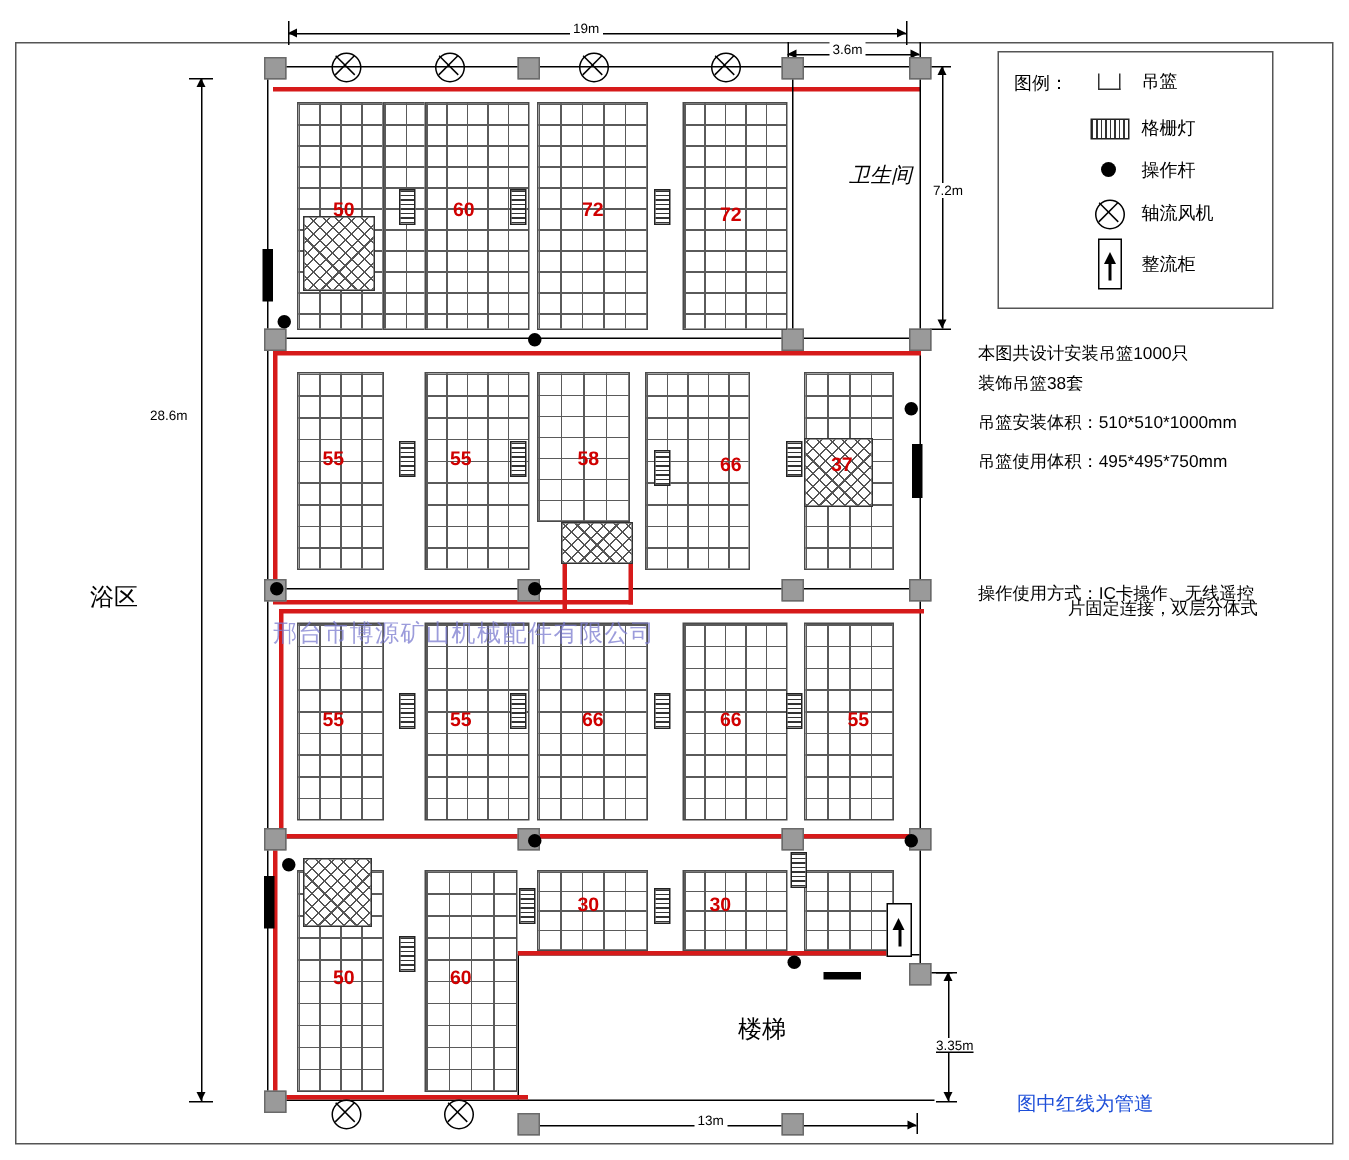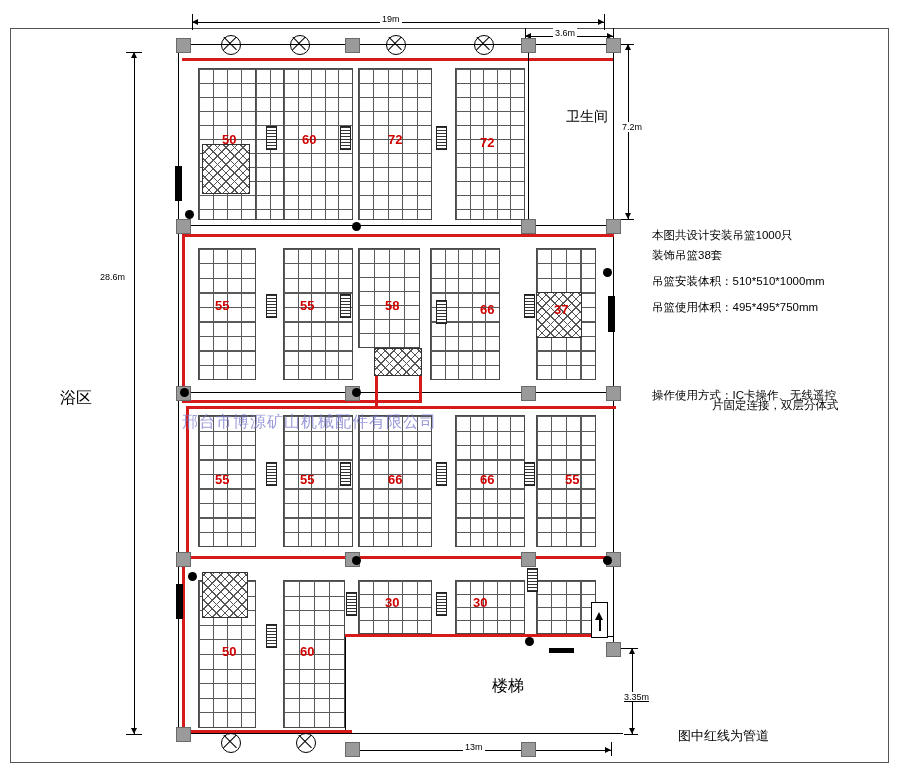--- a/index.html
+++ b/index.html
@@ -42,21 +42,21 @@
   .fan::before,.fan::after{content:"";position:absolute;left:-1px;top:7px;width:18px;height:1.4px;background:#000;}
   .fan::before{transform:rotate(45deg);}
   .fan::after{transform:rotate(-45deg);}
   
   .rect{position:absolute;width:15px;height:34px;border:1.3px solid #000;background:#fff;}
   .rect .tri{position:absolute;left:3px;top:9px;width:0;height:0;border-left:4.5px solid transparent;border-right:4.5px solid transparent;border-bottom:8px solid #000;}
   .rect .stem{position:absolute;left:6.5px;top:17px;width:2px;height:11px;background:#000;}
   
   .num{position:absolute;color:#d00000;font-size:13px;font-weight:bold;}
   .cn{position:absolute;color:#000;font-size:14px;}
-  .cn2{position:absolute;color:#000000;font-size:13px;}
+  .cn2{position:absolute;color:#1d4ed8;font-size:13px;}
   
   .dim{position:absolute;background:#000;}
   .dimh{height:1px;}
   .dimv{width:1px;}
   .arrL,.arrR{position:absolute;width:0;height:0;border-top:3px solid transparent;border-bottom:3px solid transparent;}
   .arrL{border-right:6px solid #000;}
   .arrR{border-left:6px solid #000;}
   .arrU,.arrD{position:absolute;width:0;height:0;border-left:3px solid transparent;border-right:3px solid transparent;}
   .arrU{border-bottom:6px solid #000;}
   .arrD{border-top:6px solid #000;}
@@ -188,21 +188,21 @@
   <div class="hatch" style="left:202px;top:144px;width:46px;height:48px;"></div>
   <div class="num" style="left:222px;top:132px;">50</div>
   <div class="num" style="left:302px;top:132px;">60</div>
   <div class="num" style="left:388px;top:132px;">72</div>
   <div class="num" style="left:480px;top:135px;">72</div>
   <div class="lamp" style="left:266px;top:126px;"></div>
   <div class="lamp" style="left:340px;top:126px;"></div>
   <div class="lamp" style="left:436px;top:126px;"></div>
   <div class="blk" style="left:175px;top:166px;width:7px;height:35px;"></div>
   <div class="dot" style="left:185px;top:210px;"></div>
-  <div class="cn" style="left:566px;top:108px;">卫生间</div>
+  <div class="cn" style="left:566px;top:108px;font-style:italic;">卫生间</div>
 
   <div class="grid" style="left:198px;top:248px;width:56px;height:130px;--cw:14px;--ch:14.5px;"></div>
   <div class="grid" style="left:283px;top:248px;width:68px;height:130px;--cw:13.6px;--ch:14.5px;"></div>
   <div class="grid" style="left:358px;top:248px;width:60px;height:98px;--cw:15px;--ch:14px;"></div>
   <div class="grid" style="left:430px;top:248px;width:68px;height:130px;--cw:13.6px;--ch:14.5px;"></div>
   <div class="grid" style="left:536px;top:248px;width=58px;width:58px;height:130px;--cw:14.5px;--ch:14.5px;"></div>
   <div class="hatch" style="left:536px;top:292px;width:44px;height:44px;"></div>
   <div class="hatch" style="left:374px;top:348px;width:46px;height:26px;"></div>
   <div class="num" style="left:215px;top:298px;">55</div>
   <div class="num" style="left:300px;top:298px;">55</div>
@@ -258,20 +258,41 @@
   <div class="rect" style="left:591px;top:602px;">
     <div class="tri"></div>
     <div class="stem"></div>
   </div>
 
   <div class="cn" style="left:60px;top:388px;font-size:16px;">浴区</div>
   <div class="cn" style="left:492px;top:676px;font-size:16px;">楼梯</div>
 
   <div class="wm">邢台市博源矿山机械配件有限公司</div>
 
+  <div class="legend">
+    <div class="lgtxt" style="left:10px;top:12px;">图例：</div>
+
+    <div class="basket" style="left:66px;top:14px;"></div>
+    <div class="lgtxt" style="left:95px;top:11px;">吊篮</div>
+
+    <div class="lampw" style="left:61px;top:44px;width:24px;height:12px;"></div>
+    <div class="lgtxt" style="left:95px;top:42px;">格栅灯</div>
+
+    <div class="dot" style="left:68px;top:73px;width:10px;height:10px;"></div>
+    <div class="lgtxt" style="left:95px;top:70px;">操作杆</div>
+
+    <div class="fan" style="left:64px;top:98px;"></div>
+    <div class="lgtxt" style="left:95px;top:99px;">轴流风机</div>
+
+    <div class="rect" style="left:66px;top:124px;width:14px;height:32px;">
+      <div class="tri" style="left:2.5px;top:8px;"></div>
+      <div class="stem" style="left:6px;top:16px;"></div>
+    </div>
+    <div class="lgtxt" style="left:95px;top:133px;">整流柜</div>
+  </div>
 
   <div class="spec" style="top:228px;">本图共设计安装吊篮1000只</div>
   <div class="spec" style="top:248px;">装饰吊篮38套</div>
   <div class="spec" style="top:274px;">吊篮安装体积：510*510*1000mm</div>
   <div class="spec" style="top:300px;">吊篮使用体积：495*495*750mm</div>
   <div class="spec" style="top:362px;left:712px;margin-top:36px;">片固定连接，双层分体式</div>
   <div class="spec" style="top:388px;">操作使用方式：IC卡操作、无线遥控</div>
 
   <div class="cn2" style="left:678px;top:727px;">图中红线为管道</div>
 

